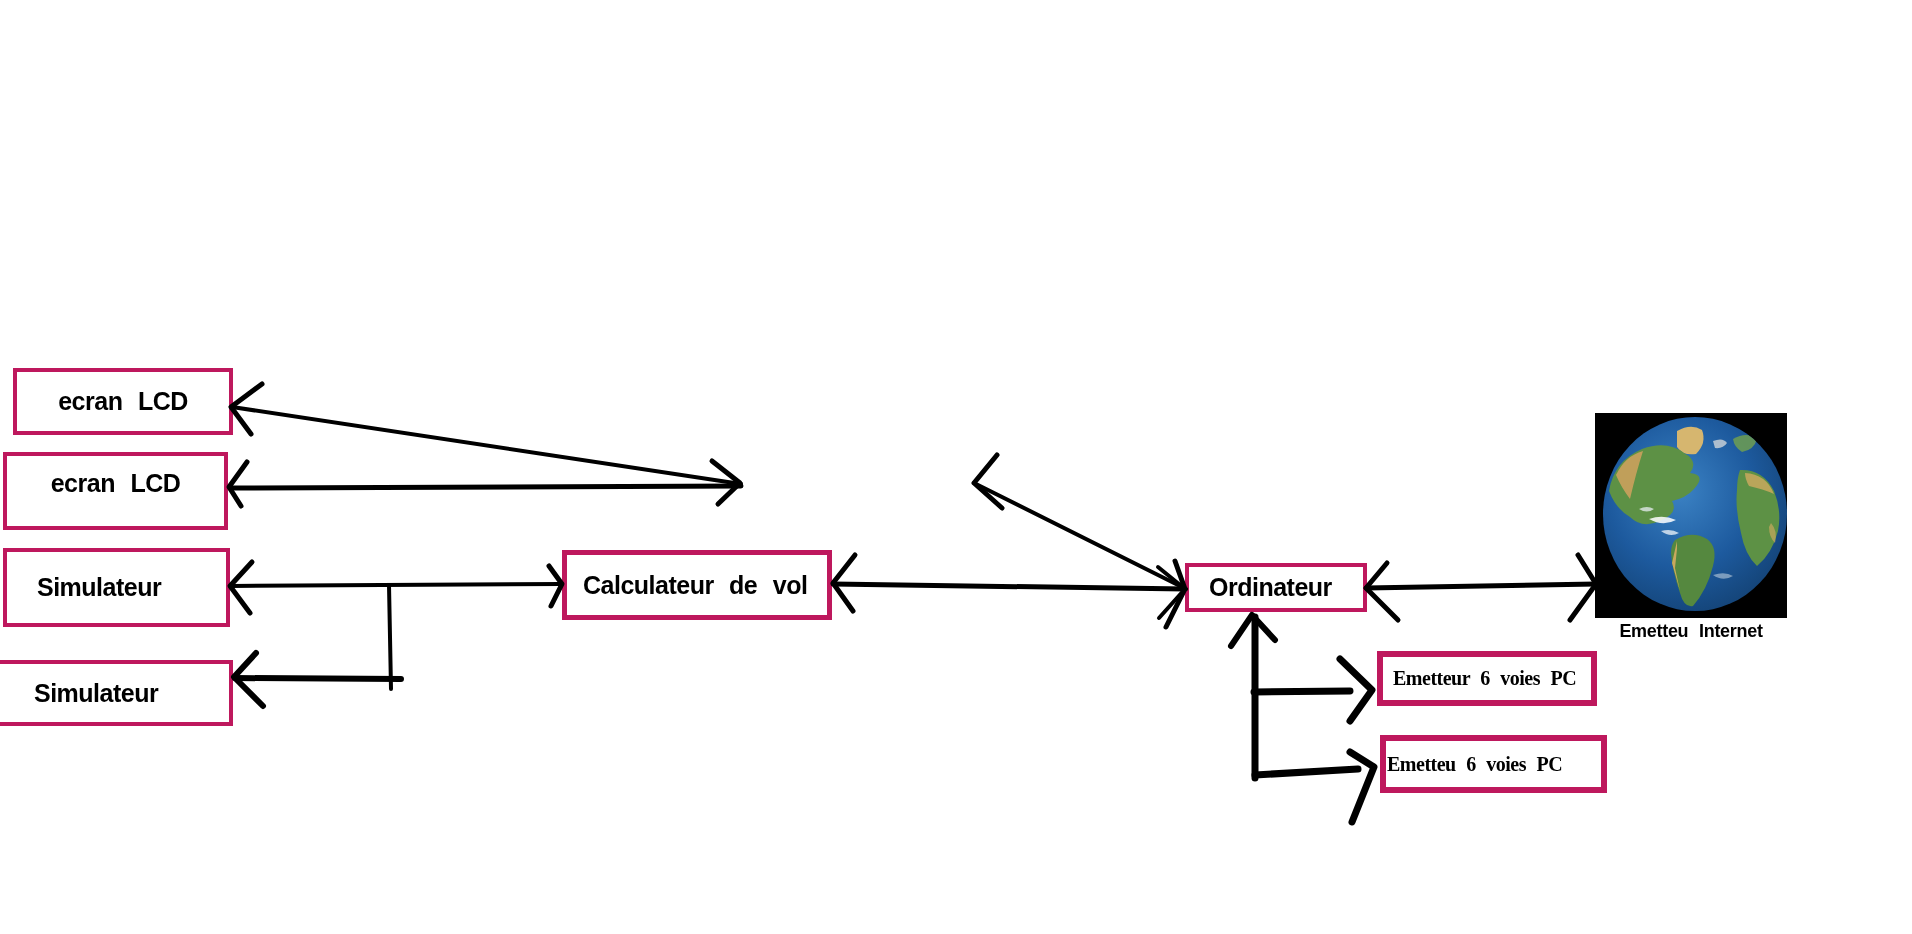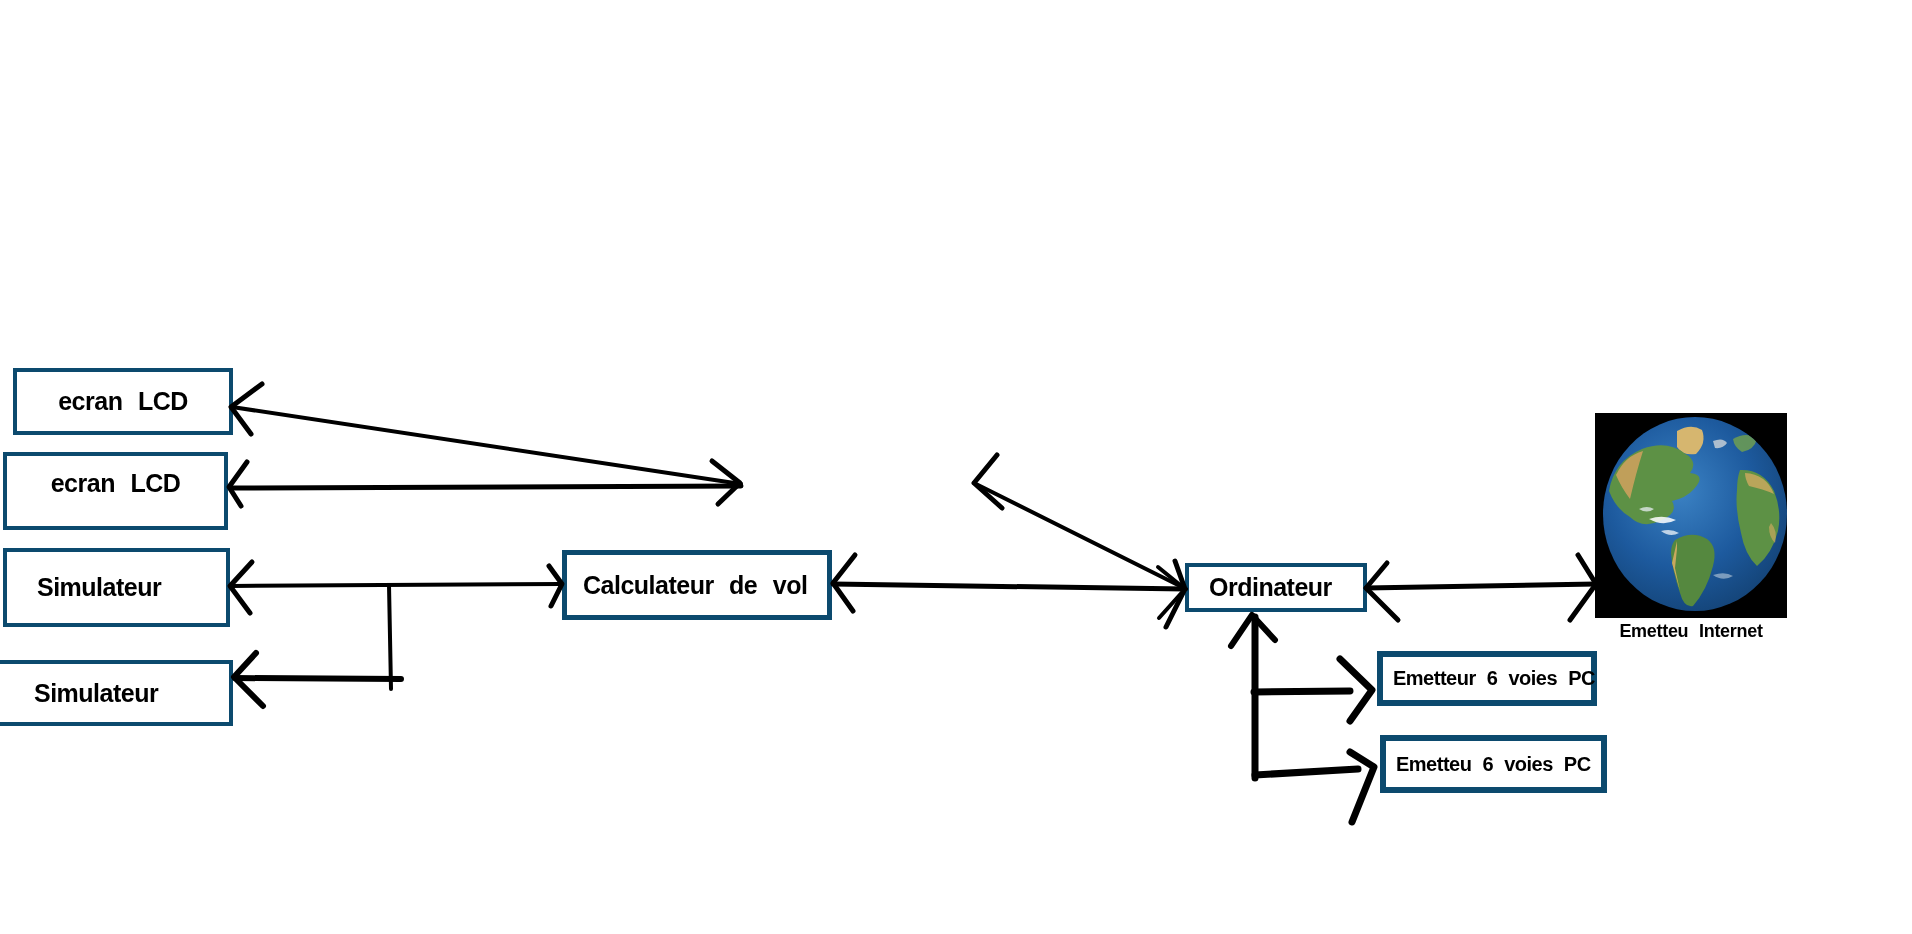--- a/index.html
+++ b/index.html
@@ -1,37 +1,37 @@
 <!DOCTYPE html>
 <html><head>
 <meta charset="utf-8">
 <style>
   html,body{margin:0;padding:0;background:#fff;}
   .canvas{
     position:relative;width:1912px;height:934px;background:#ffffff;overflow:hidden;
     font-family:"Liberation Sans",sans-serif;color:#000;
   }
   .node{
-    position:absolute;background:#ffffff;border:4px solid #0c4a6e;box-sizing:border-box;
+    position:absolute;background:#ffffff;border:4px solid #be185d;box-sizing:border-box;
     display:flex;align-items:center;font-weight:bold;white-space:nowrap;
     font-size:25px;letter-spacing:-0.5px;word-spacing:9px;z-index:2;text-align:right;
   }
   .node.center{justify-content:center;}
-  .node.thick{border-width:6px;}
+  .node.thick{border-width:6px;font-family:Liberation Serif, serif;}
   .node.small{font-size:20px;word-spacing:6px;}
 
   #n-lcd1{left:13px;top:368px;width:220px;height:67px;}
   #n-lcd2{left:3px;top:452px;width:225px;height:78px;align-items:flex-start;padding-top:13px;}
   #n-sim1{left:3px;top:548px;width:227px;height:79px;padding-left:30px;}
   #n-sim2{left:-8px;top:660px;width:241px;height:66px;padding-left:38px;}
   #n-doubleur{left:737px;top:462px;width:236px;height:45px;padding-left:18px;}
   #n-calc{left:562px;top:550px;width:270px;height:70px;padding-left:16px;border-width:5px;}
   #n-ordi{left:1185px;top:563px;width:182px;height:49px;padding-left:20px;}
   #n-em1{left:1377px;top:651px;width:220px;height:55px;padding-left:10px;}
-  #n-em2{left:1380px;top:735px;width:227px;height:58px;padding-left:10px;}
+  #n-em2{left:1380px;top:735px;width:227px;height:58px;padding-left:1px;}
 
   #connectors{position:absolute;left:0;top:0;z-index:3;pointer-events:none;}
   #connectors path, #connectors polyline{stroke:#000;fill:none;stroke-linecap:round;stroke-linejoin:round;}
 
   #earth{position:absolute;left:1595px;top:413px;width:192px;height:205px;z-index:2;}
   #serveur-label{
     position:absolute;left:1591px;top:621px;width:200px;text-align:center;z-index:2;
     font-weight:bold;font-size:18px;word-spacing:6px;letter-spacing:-0.3px;
   }
 </style>

